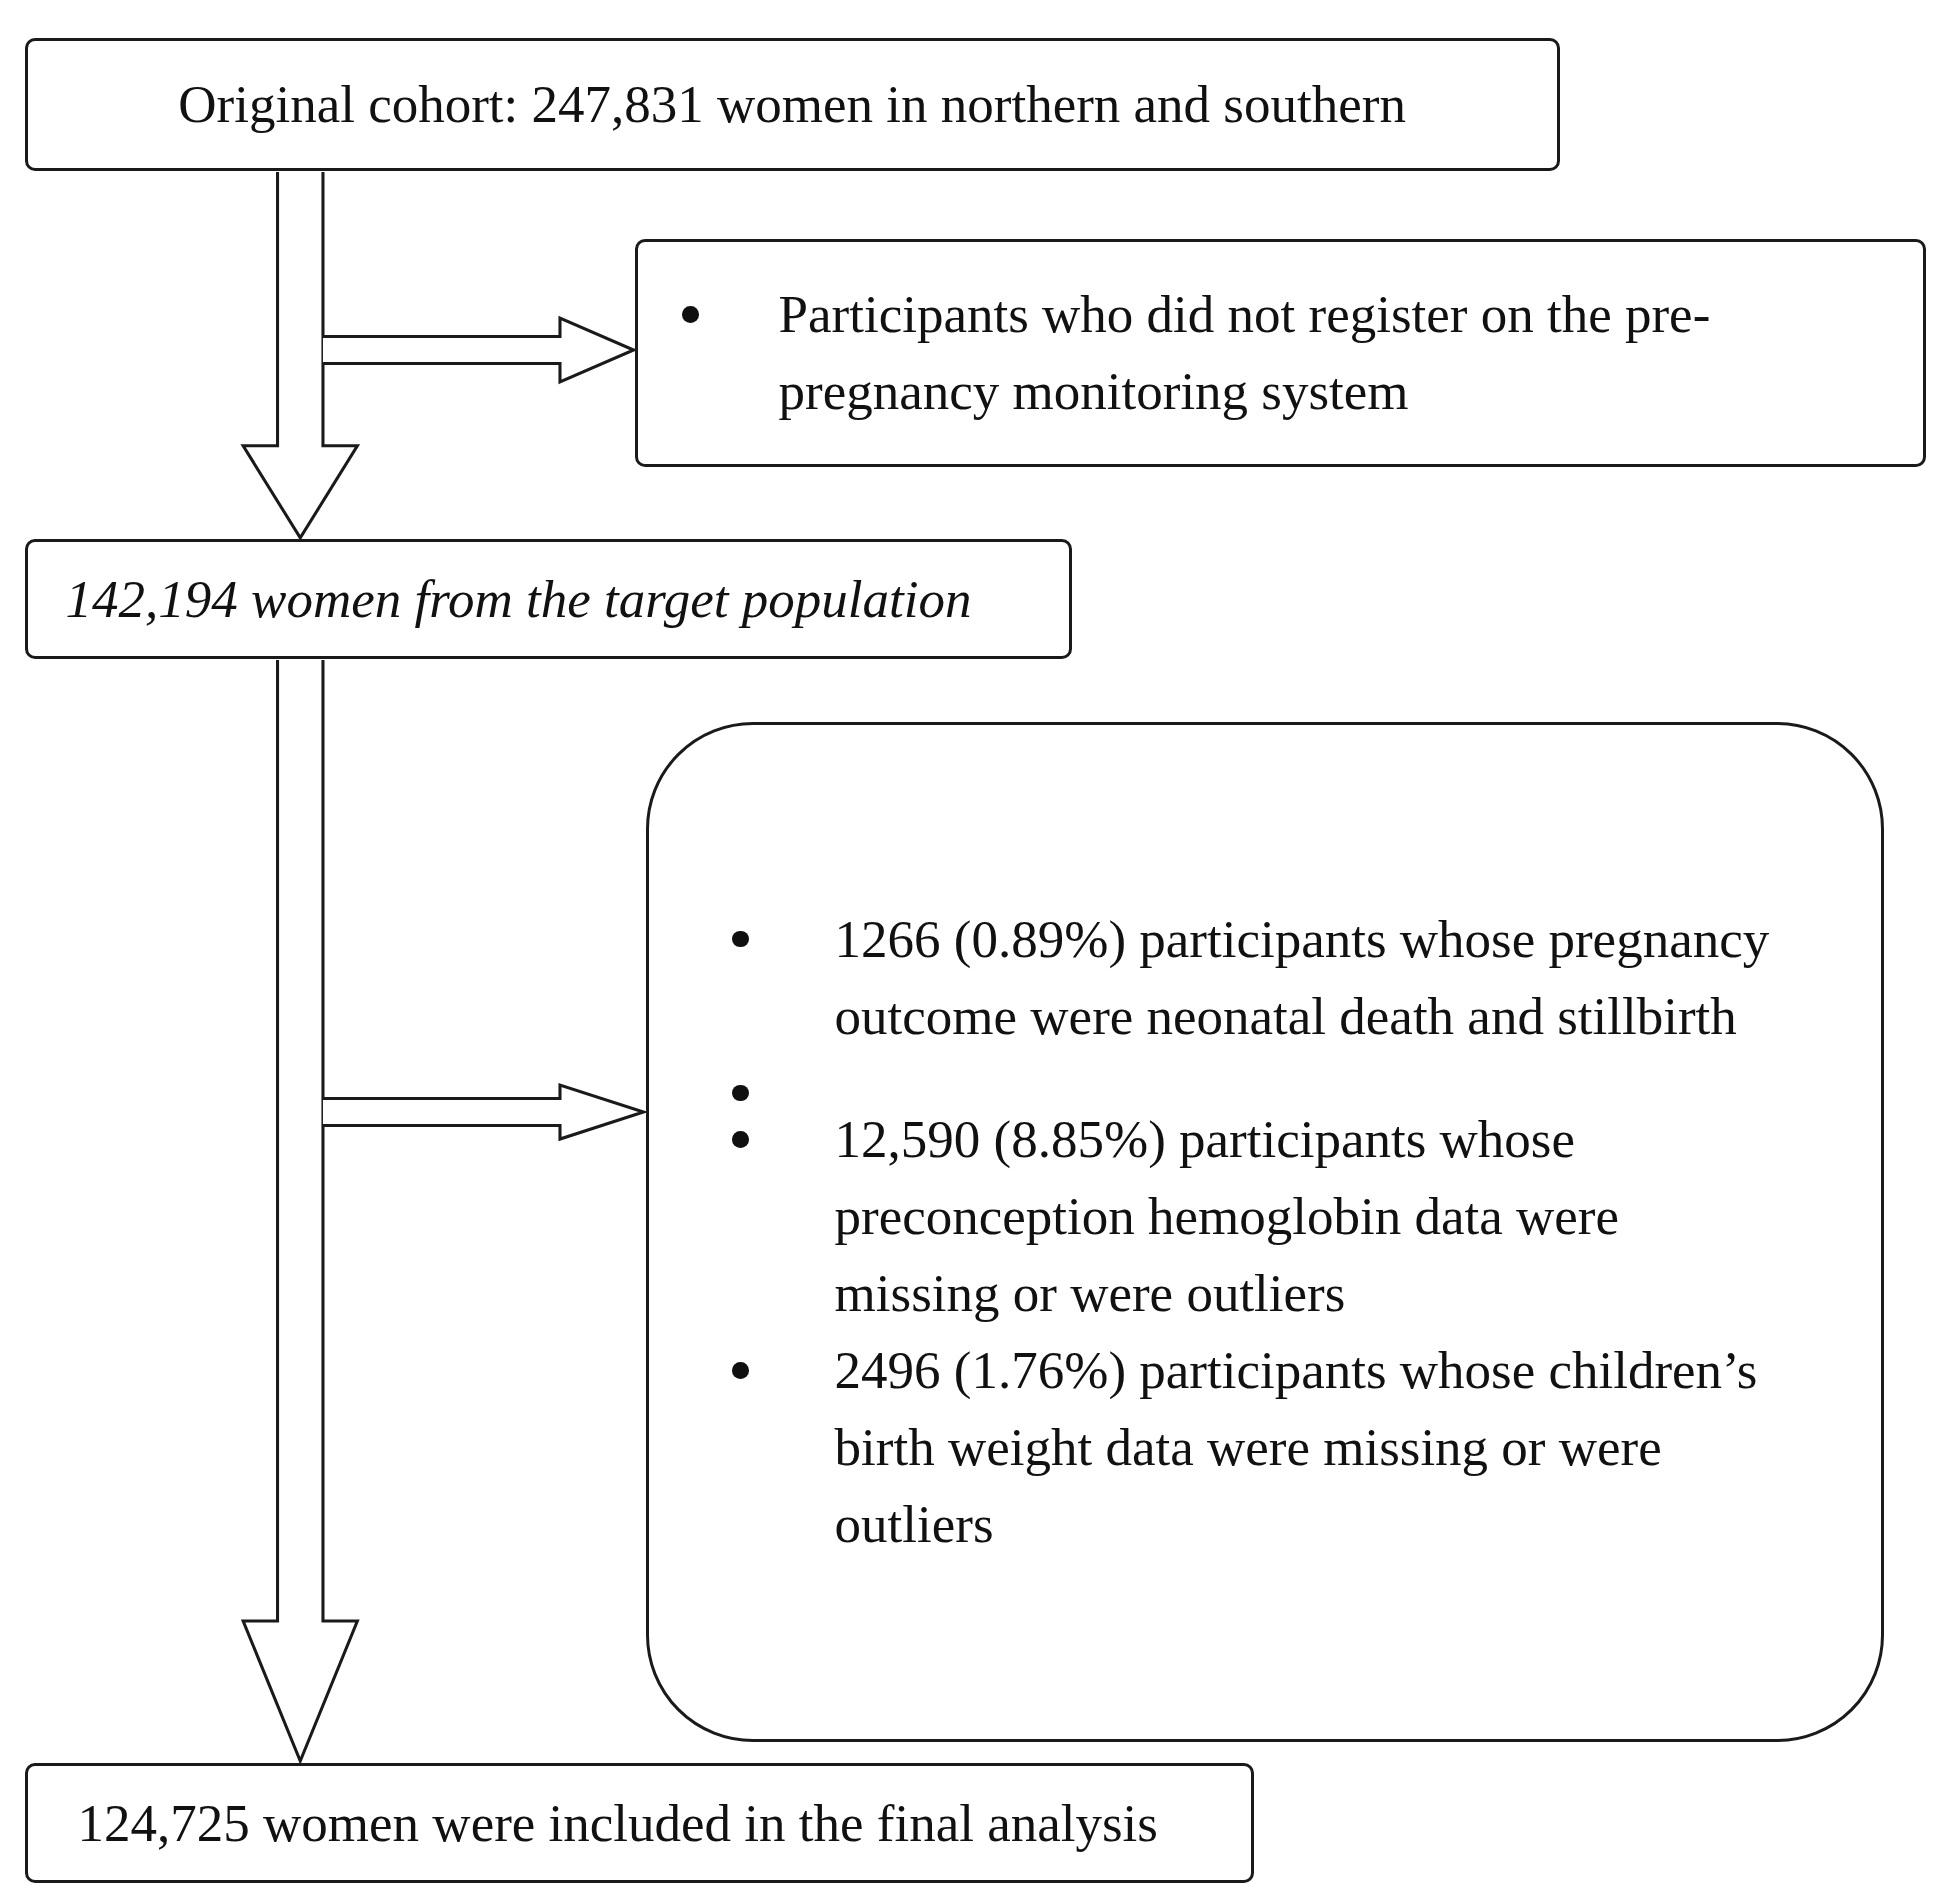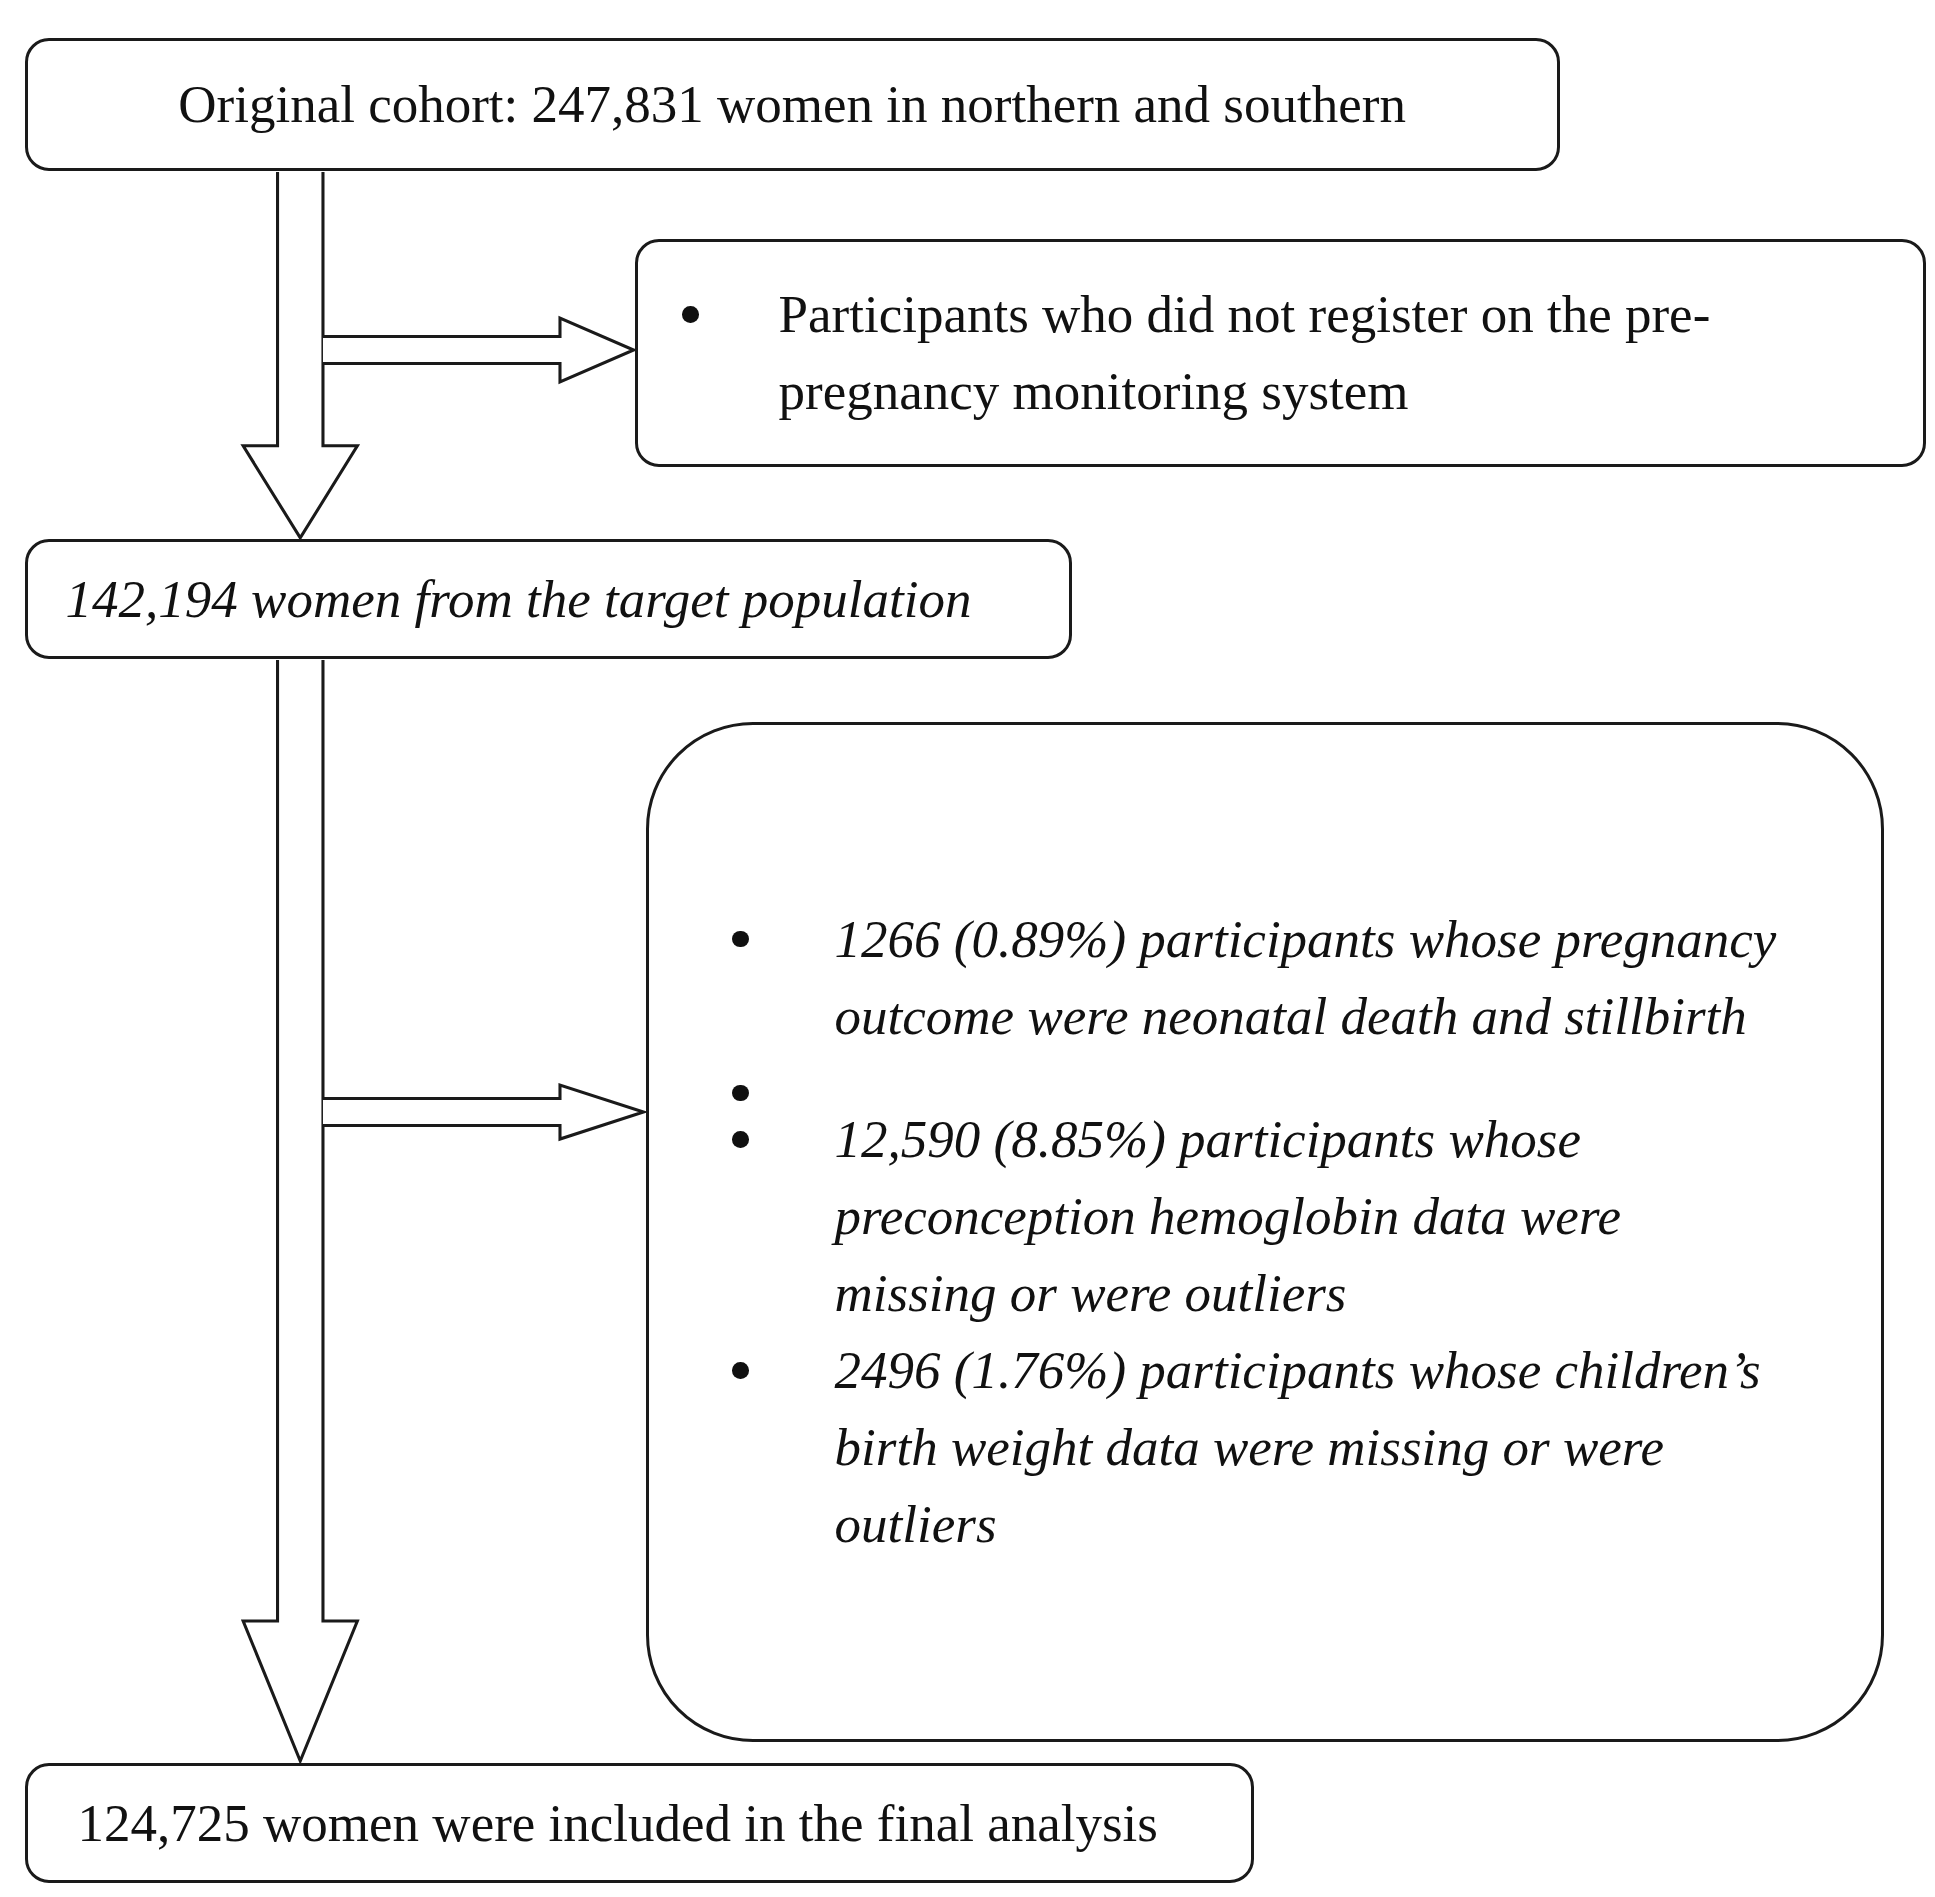--- a/index.html
+++ b/index.html
@@ -22,21 +22,21 @@
     fill: #ffffff;
     stroke: #1a1a1a;
     stroke-width: 5;
     stroke-linejoin: miter;
   }
   .box {
     position: absolute;
     box-sizing: border-box;
     background: #ffffff;
     border: 3.7px solid #1a1a1a;
-    border-radius: 24px;
+    border-radius: 10px;
     display: flex;
     align-items: center;
     font-size: 53px;
     line-height: 77px;
   }
   .txt { white-space: pre-line; }
   .box-original {
     left: 24.6px; top: 38px;
     width: 1535px; height: 133px;
     justify-content: center;
@@ -54,21 +54,20 @@
     font-style: italic;
   }
   .box-excl-criteria {
     left: 646px; top: 722px;
     width: 1238px; height: 1020px;
     border-radius: 107px;
     flex-direction: column;
     justify-content: center;
     align-items: stretch;
     padding: 37px 43px 37px 83px;
-    font-style: italic;
   }
   .box-final {
     left: 24.6px; top: 1763px;
     width: 1229px; height: 120px;
     padding-left: 50px;
   }
   .bullet-row {
     display: flex;
     align-items: flex-start;
   }

